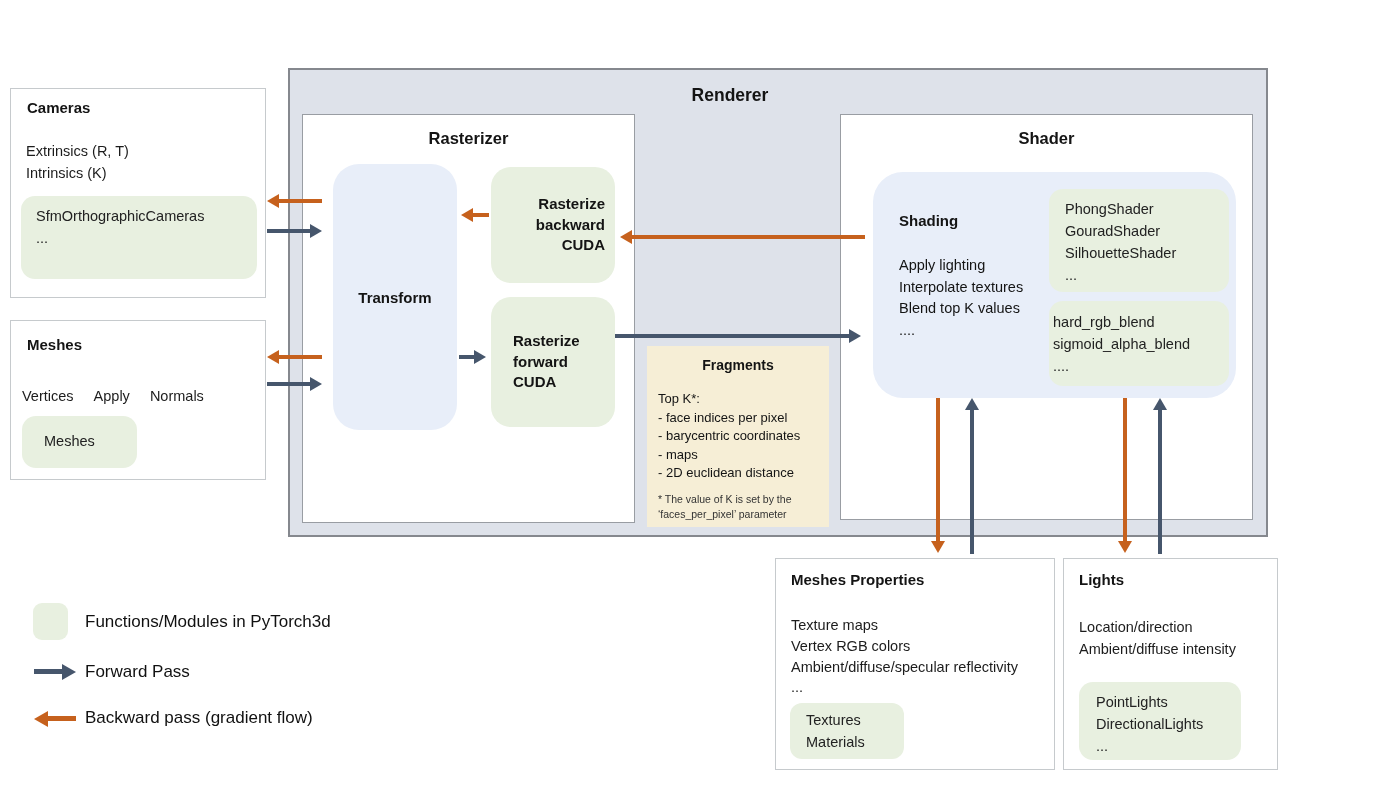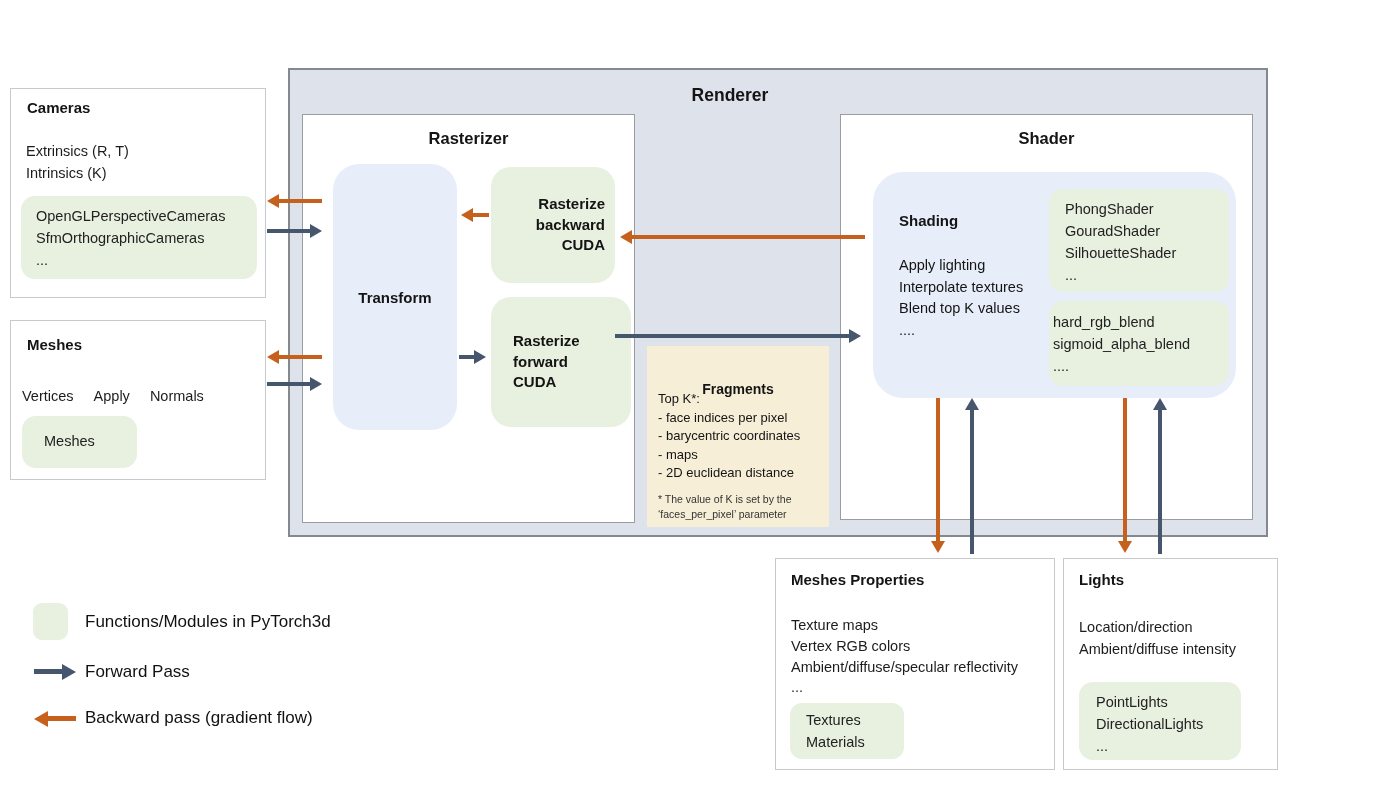--- a/index.html
+++ b/index.html
@@ -44,21 +44,21 @@
   .bluebox{background:var(--panel-blue,#e8eef9);}
   .transform{left:30px;top:49px;width:124px;height:266px;border-radius:26px;
     display:flex;align-items:center;justify-content:center;
     font-weight:700;font-size:15px;}
   .shading{left:32px;top:57px;width:363px;height:226px;border-radius:30px;}
 
   
   .fragments{left:647px;top:346px;width:182px;height:181px;
     background:var(--fragments-cream,#f6eed6);}
   .frag-title{position:absolute;left:0;top:11px;width:100%;text-align:center;
-    font-size:14px;font-weight:700;margin-top:24px;}
+    font-size:14px;font-weight:700;}
   .frag-lines{position:absolute;left:11px;top:44px;font-size:13px;line-height:18.5px;}
   .frag-foot{position:absolute;left:11px;top:146px;font-size:10.5px;line-height:15px;color:#333;}
 
   
   .fwd{color:var(--forward-arrow,#46566c);}
   .bwd{color:var(--backward-arrow,#c6611d);}
   .arr-h{position:absolute;height:4px;background:currentColor;z-index:6;}
   .arr-h.right:after{content:"";position:absolute;right:-12px;top:-5px;width:0;height:0;
     border-left:12px solid currentColor;border-top:7px solid transparent;border-bottom:7px solid transparent;}
   .arr-h.left:before{content:"";position:absolute;left:-12px;top:-5px;width:0;height:0;
@@ -86,21 +86,21 @@
   <div class="abs renderer-title">Renderer</div>
 
   <div class="abs panel rasterizer">
     <div class="panel-title">Rasterizer</div>
     <div class="abs bluebox transform">
       <span>Transform</span>
     </div>
     <div class="abs bigmodule" style="left:188px;top:52px;width:124px;height:116px;padding-left:22px;text-align:right;">
       <span style="width:92px;">Rasterize backward CUDA</span>
     </div>
-    <div class="abs bigmodule" style="left:188px;top:182px;width:140px;height:130px;padding-left:22px;">
+    <div class="abs bigmodule" style="left:188px;top:182px;width:124px;height:130px;padding-left:22px;">
       <span style="width:92px;">Rasterize forward CUDA</span>
     </div>
   </div>
 
   <div class="abs fragments">
     <div class="frag-title">Fragments</div>
     <div class="frag-lines">
       <div>Top K*:</div>
       <div>- face indices per pixel</div>
       <div>- barycentric coordinates</div>
@@ -137,21 +137,20 @@
     </div>
   </div>
 
   <div class="abs obox cameras">
     <div class="obox-title" style="left:16px;top:10px;">Cameras</div>
     <div class="body-text" style="left:15px;top:51px;">
       <div>Extrinsics (R, T)</div>
       <div>Intrinsics (K)</div>
     </div>
     <div class="abs module" style="left:10px;top:107px;width:236px;height:83px;padding:9px 0 0 15px;">
-      <div>OpenGLPerspectiveCameras</div>
       <div>SfmOrthographicCameras</div>
       <div>...</div>
     </div>
   </div>
 
   <div class="abs obox meshes">
     <div class="obox-title" style="left:16px;top:15px;">Meshes</div>
     <div class="body-text" style="left:11px;top:64px;display:flex;gap:20px;">
       <span>Vertices</span>
       <span>Apply</span>

